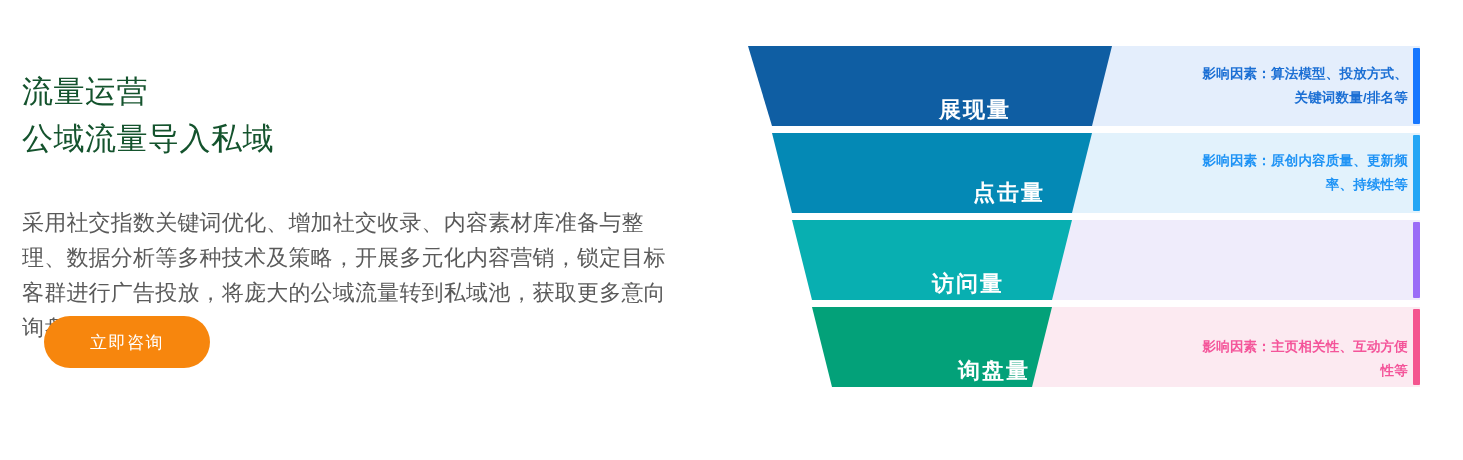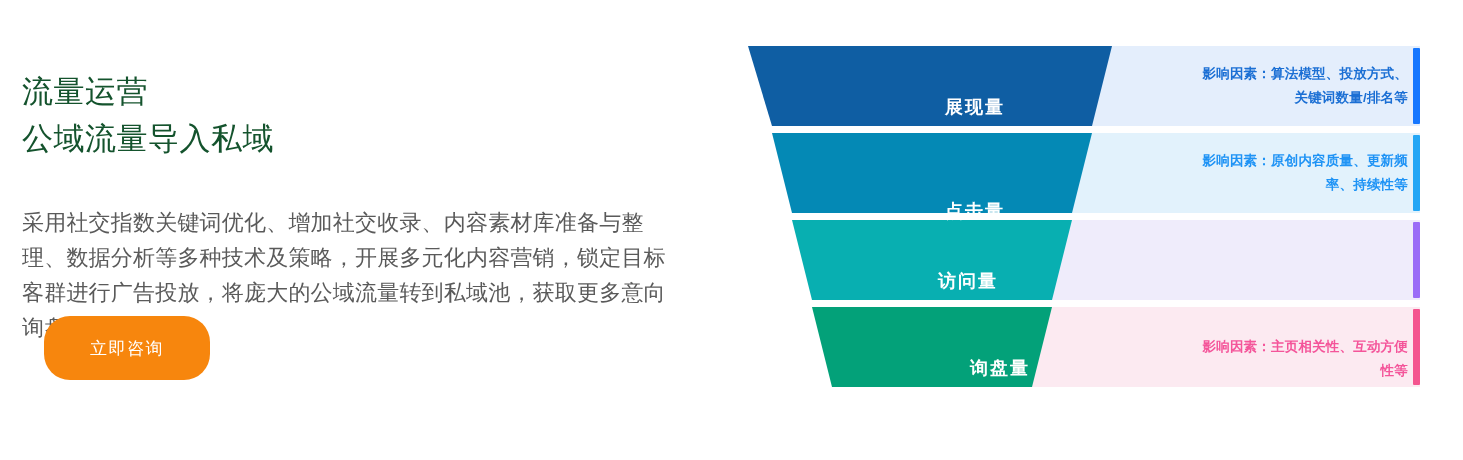--- a/index.html
+++ b/index.html
@@ -47,21 +47,21 @@
     color: #5a5a5a;
     font-weight: 400;
     letter-spacing: 0.2px;
   }
 
   .cta-button {
     position: absolute;
     left: 22px;
     top: 316px;
     width: 166px;
-    height: 64px;
+    height: 52px;
     border: none;
     border-radius: 26px;
     background: #f7860d;
     color: #ffffff;
     font-family: "Liberation Sans", "DejaVu Sans", sans-serif;
     font-size: 17px;
     letter-spacing: 1.5px;
     cursor: pointer;
     padding: 0;
   }
@@ -77,21 +77,21 @@
 
   .funnel-svg {
     position: absolute;
     left: 0;
     top: 0;
   }
 
   .row-label {
     position: absolute;
     color: #ffffff;
-    font-size: 18px;
+    font-size: 22px;
     font-weight: bold;
     letter-spacing: 2px;
     text-align: center;
     width: 140px;
     pointer-events: none;
   }
 
   .row-note {
     position: absolute;
     width: 212px;
@@ -133,21 +133,21 @@
     <polygon id="shape-1" points="32,95 352,95 332,175 52,175" fill="#0489b5"></polygon>
 
     <rect id="panel-2" x="255" y="182" width="425" height="80" fill="#efecfb"></rect>
     <polygon id="shape-2" points="52,182 332,182 312,262 72,262" fill="#08afb1"></polygon>
 
     <rect id="panel-3" x="255" y="269" width="425" height="80" fill="#fceaf1"></rect>
     <polygon id="shape-3" points="72,269 312,269 292,349 92,349" fill="#03a179"></polygon>
   </svg>
 
   <div class="row-label" style="left:165px; top:57px;">展现量</div>
-  <div class="row-label" style="left:165px; top:161px;">点击量</div>
+  <div class="row-label" style="left:165px; top:140px;text-align:right;">点击量</div>
   <div class="row-label" style="left:158px; top:231px;">访问量</div>
   <div class="row-label" style="left:150px; top:318px;text-align:right;">询盘量</div>
 
   <div class="row-note" id="note-1" style="top: 111px; color: rgb(30, 147, 245);">影响因素：原创内容质量、更新频率、持续性等</div>
   <div class="row-note" id="note-0" style="top: 24px; color: rgb(27, 111, 212);">影响因素：算法模型、投放方式、关键词数量/排名等</div>
   <div class="row-note" id="note-3" style="top: 297px; color: rgb(244, 85, 154);">影响因素：主页相关性、互动方便性等</div>
 
   <div class="accent-bar" id="accent-0" style="left: 673px; top: 10px; height: 76px; background: rgb(22, 119, 255);"></div>
   <div class="accent-bar" id="accent-1" style="left: 673px; top: 97px; height: 76px; background: rgb(35, 166, 245);"></div>
   <div class="accent-bar" id="accent-2" style="left: 673px; top: 184px; height: 76px; background: rgb(154, 108, 247);"></div>

